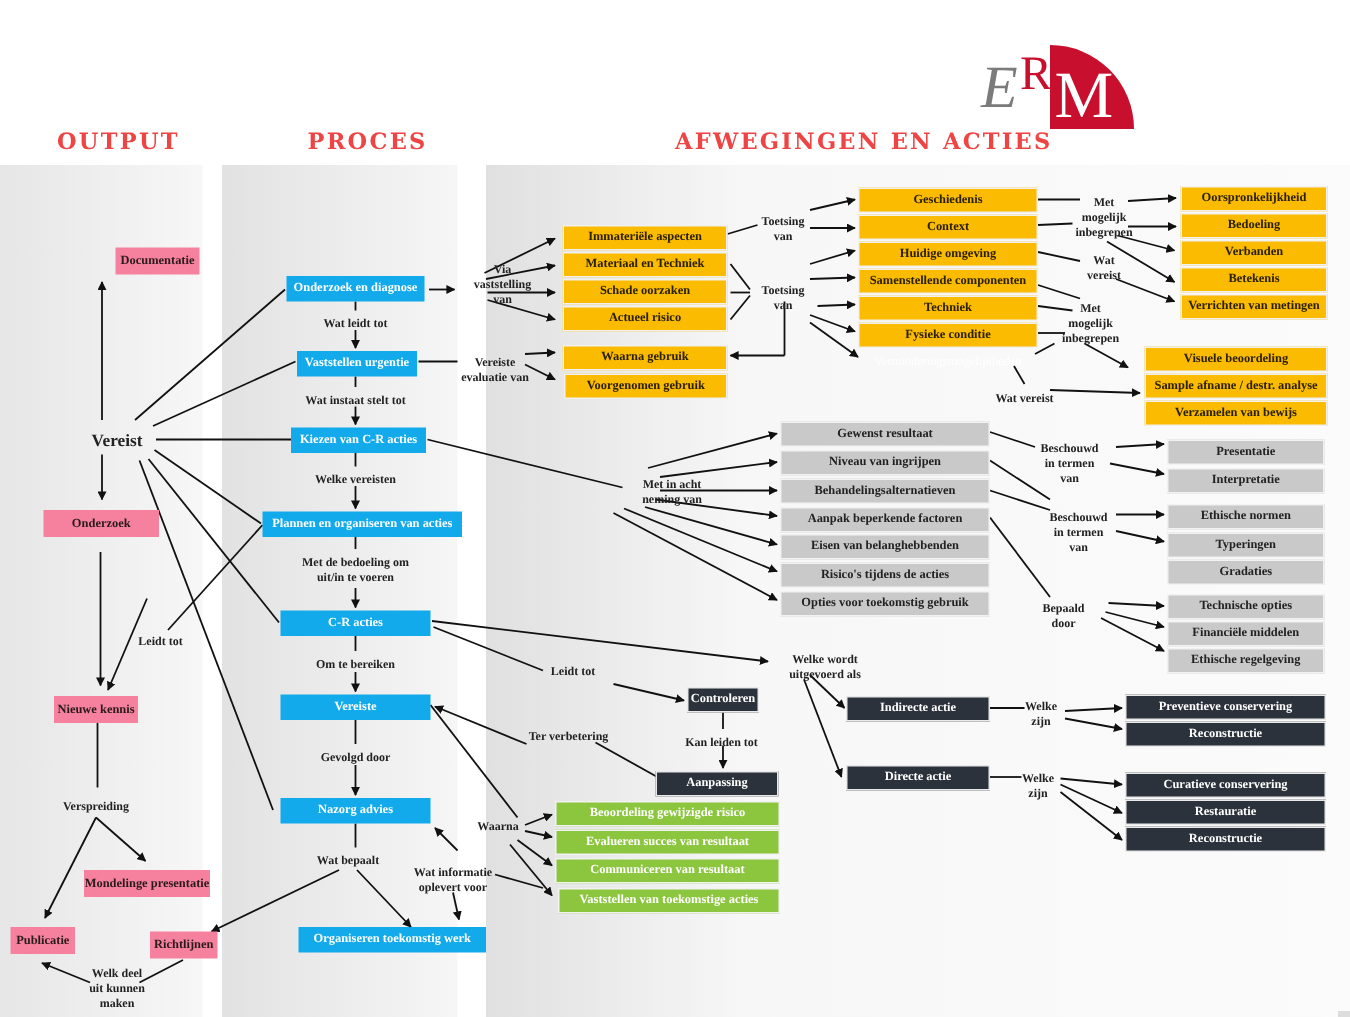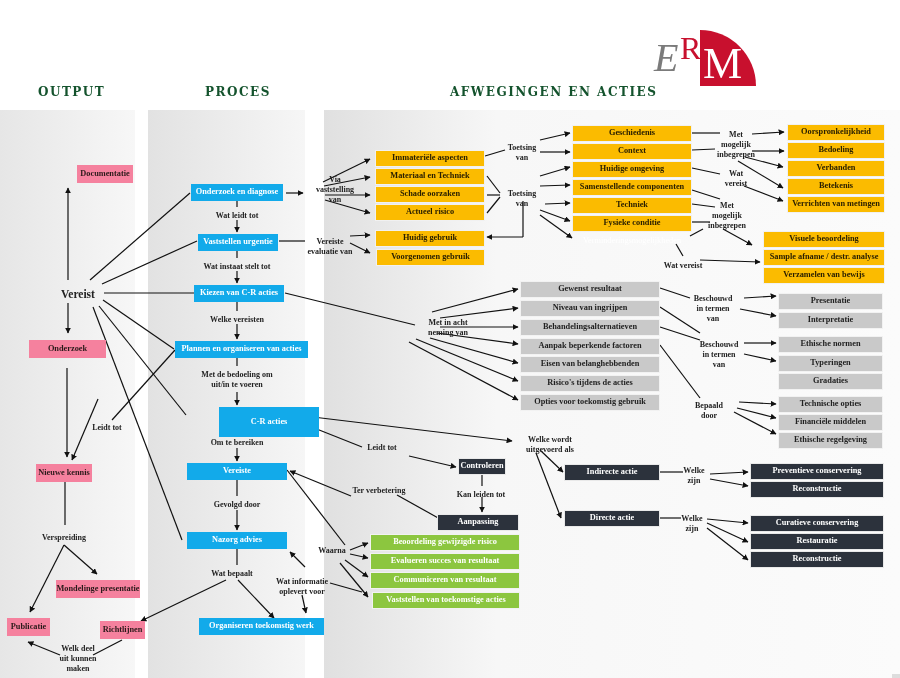--- a/index.html
+++ b/index.html
@@ -3,21 +3,21 @@
 <meta charset="utf-8">
 <style>
   html,body{margin:0;padding:0;}
   body{width:900px;height:678px;position:relative;overflow:hidden;background:#ffffff;
        font-family:"DejaVu Serif","Liberation Serif",serif;}
   .panel{position:absolute;top:110px;height:568px;}
   #panel-output{left:0;width:135px;background:linear-gradient(90deg,#e6e6e6 0%,#f7f7f7 100%);}
   #panel-proces{left:148px;width:157px;background:linear-gradient(90deg,#e2e2e2 0%,#f6f6f6 100%);}
   #panel-afw{left:324px;width:576px;background:linear-gradient(90deg,#e0e0e0 0%,#f7f7f7 30%,#fbfbfb 100%);}
   .col-head{position:absolute;top:85px;font-family:"DejaVu Serif","Liberation Serif",serif;font-weight:bold;
-            font-size:12px;letter-spacing:1.5px;color:#14532d;text-align:right;}
+            font-size:15px;letter-spacing:1.5px;color:#ef4444;text-align:right;}
   .box{position:absolute;display:flex;align-items:center;justify-content:center;text-align:center;
        font-family:"Liberation Serif","DejaVu Serif",serif;font-weight:bold;font-size:8.3px;line-height:1;
        box-sizing:border-box;white-space:nowrap;}
   .pink{background:#f5819e;color:#2a1a1a;}
   .blue{background:#12aaea;color:#ffffff;}
   .yellow{background:#fbbb00;color:#2a2000;border:1px solid #f1f1f1;}
   .gray{background:#c9c9c9;color:#222;border:1px solid #f2f2f2;}
   .dark{background:#2c323c;color:#ffffff;border:1px solid #e9e9e9;}
   .green{background:#8cc63f;color:#ffffff;border:1px solid #f2f2f2;}
   .ghost{color:#ffffff;background:transparent;font-weight:normal;}
@@ -188,40 +188,40 @@
 
 <div class="box blue" style="left:191px;top:184px;width:92px;height:17px;">Onderzoek en diagnose</div>
 <div class="lbl" style="left:237px;top:211px;">Wat leidt tot</div>
 <div class="box blue" style="left:198px;top:234px;width:80px;height:17px;">Vaststellen urgentie</div>
 <div class="lbl" style="left:237px;top:262px;">Wat instaat stelt tot</div>
 <div class="box blue" style="left:194px;top:285px;width:90px;height:17px;">Kiezen van C-R acties</div>
 <div class="lbl" style="left:237px;top:315px;">Welke vereisten</div>
 <div class="box blue" style="left:175px;top:341px;width:133px;height:17px;">Plannen en organiseren van acties</div>
 <div class="lbl" style="left:237px;top:370px;">Met de bedoeling om
 uit/in te voeren</div>
-<div class="box blue" style="left:187px;top:407px;width:100px;height:30px;margin-left:32px;">C-R acties</div>
+<div class="box blue" style="left:187px;top:407px;width:100px;height:17px;">C-R acties</div>
 <div class="lbl" style="left:237px;top:438px;">Om te bereiken</div>
 <div class="box blue" style="left:187px;top:463px;width:100px;height:17px;">Vereiste</div>
 <div class="lbl" style="left:237px;top:500px;">Gevolgd door</div>
 <div class="box blue" style="left:187px;top:532px;width:100px;height:17px;">Nazorg advies</div>
 <div class="lbl" style="left:232px;top:569px;">Wat bepaalt</div>
 <div class="lbl" style="left:302px;top:577px;">Wat informatie
 oplevert voor</div>
 <div class="box blue" style="left:199px;top:618px;width:125px;height:17px;">Organiseren toekomstig werk</div>
 
 <div class="lbl" style="left:335px;top:175px;">Via
 vaststelling
 van</div>
 <div class="box yellow" style="left:375px;top:150px;width:110px;height:17px;">Immateriële aspecten</div>
 <div class="box yellow" style="left:375px;top:168px;width:110px;height:17px;">Materiaal en Techniek</div>
 <div class="box yellow" style="left:375px;top:186px;width:110px;height:17px;">Schade oorzaken</div>
 <div class="box yellow" style="left:375px;top:204px;width:110px;height:17px;">Actueel risico</div>
 <div class="lbl" style="left:330px;top:237px;">Vereiste
 evaluatie van</div>
-<div class="box yellow" style="left:375px;top:230px;width:110px;height:17px;">Huidig gebruik</div>
+<div class="box yellow" style="left:375px;top:230px;width:110px;height:17px;">Waarna gebruik</div>
 <div class="box yellow" style="left:376px;top:249px;width:109px;height:17px;">Voorgenomen gebruik</div>
 
 <div class="lbl" style="left:522px;top:143px;">Toetsing
 van</div>
 <div class="lbl" style="left:522px;top:189px;">Toetsing
 van</div>
 
 <div class="box yellow" style="left:572px;top:125px;width:120px;height:17px;">Geschiedenis</div>
 <div class="box yellow" style="left:572px;top:143px;width:120px;height:17px;">Context</div>
 <div class="box yellow" style="left:572px;top:161px;width:120px;height:17px;">Huidige omgeving</div>

